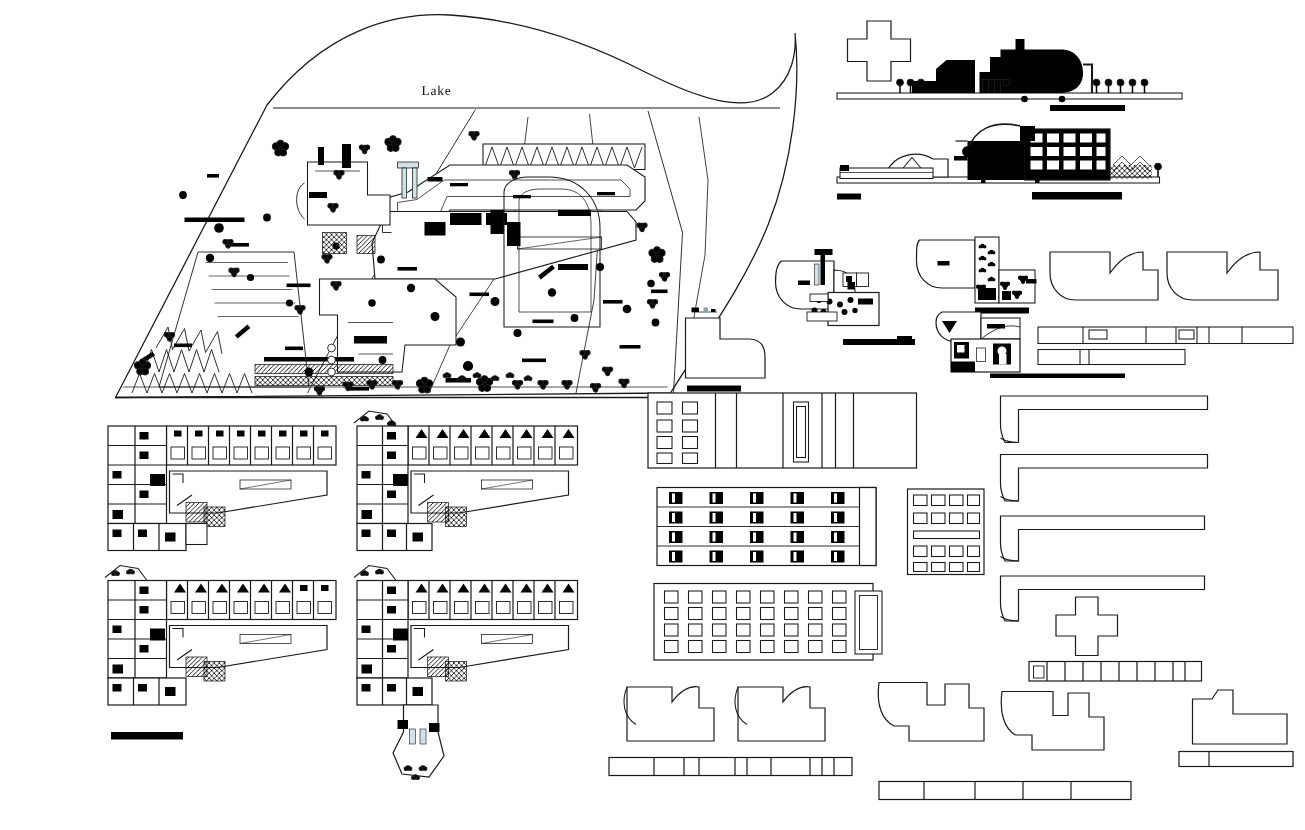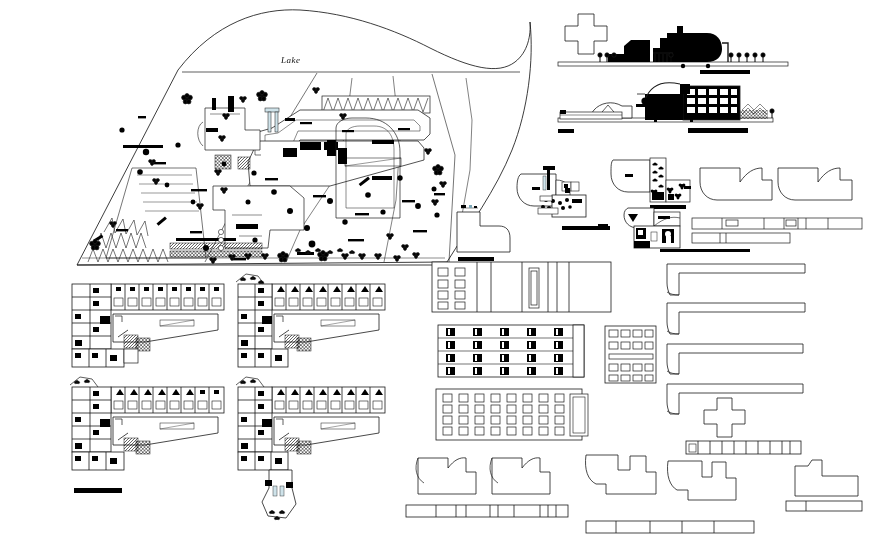--- a/index.html
+++ b/index.html
@@ -975,15 +975,15 @@
 
       <g>
         <path d="M586,455 L618,455 L618,470 L630,470 L630,456 L646,456
                  L646,472 L656,472 L656,494 L606,494 L606,484 L596,484
                  C588,480 584,470 586,455 Z" stroke="#1a1a1a" stroke-width="0.8" fill="#fff"></path>
       </g>
 
     </g>
   </svg>
 
-  <div class="lbl" style="left:281px;top:55px;font-style:italic;">Lake</div>
+  <div class="lbl" style="left:281px;top:55px;">Lake</div>
 
 </div>
 
 </body></html>

